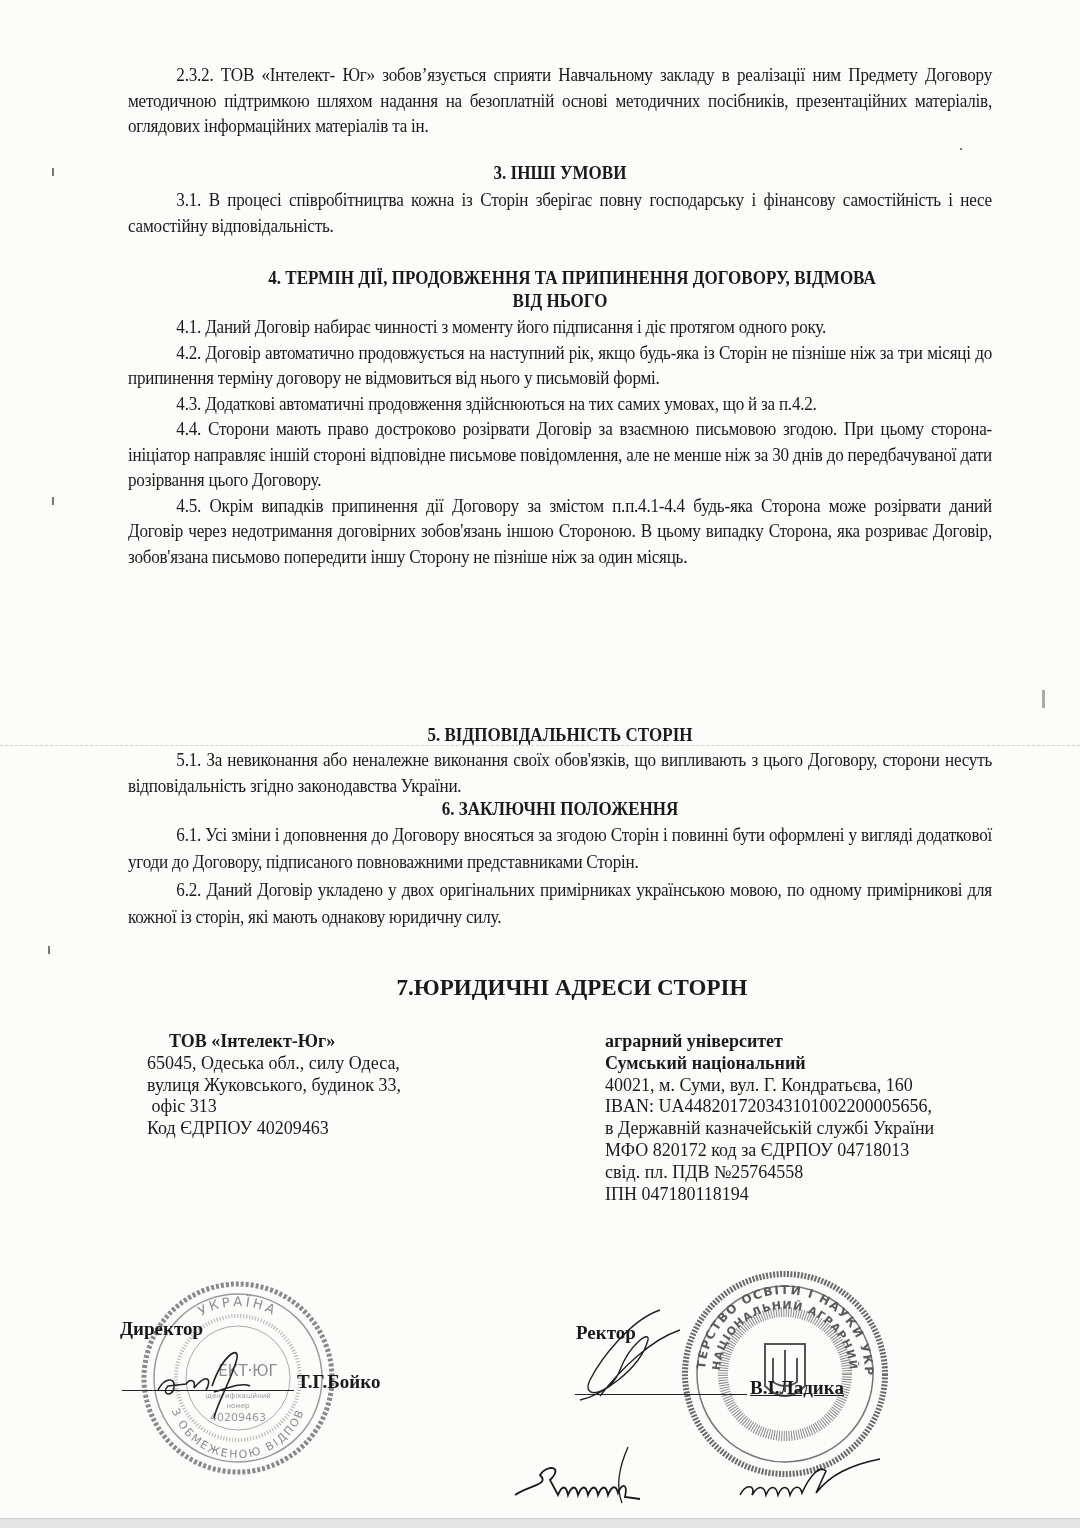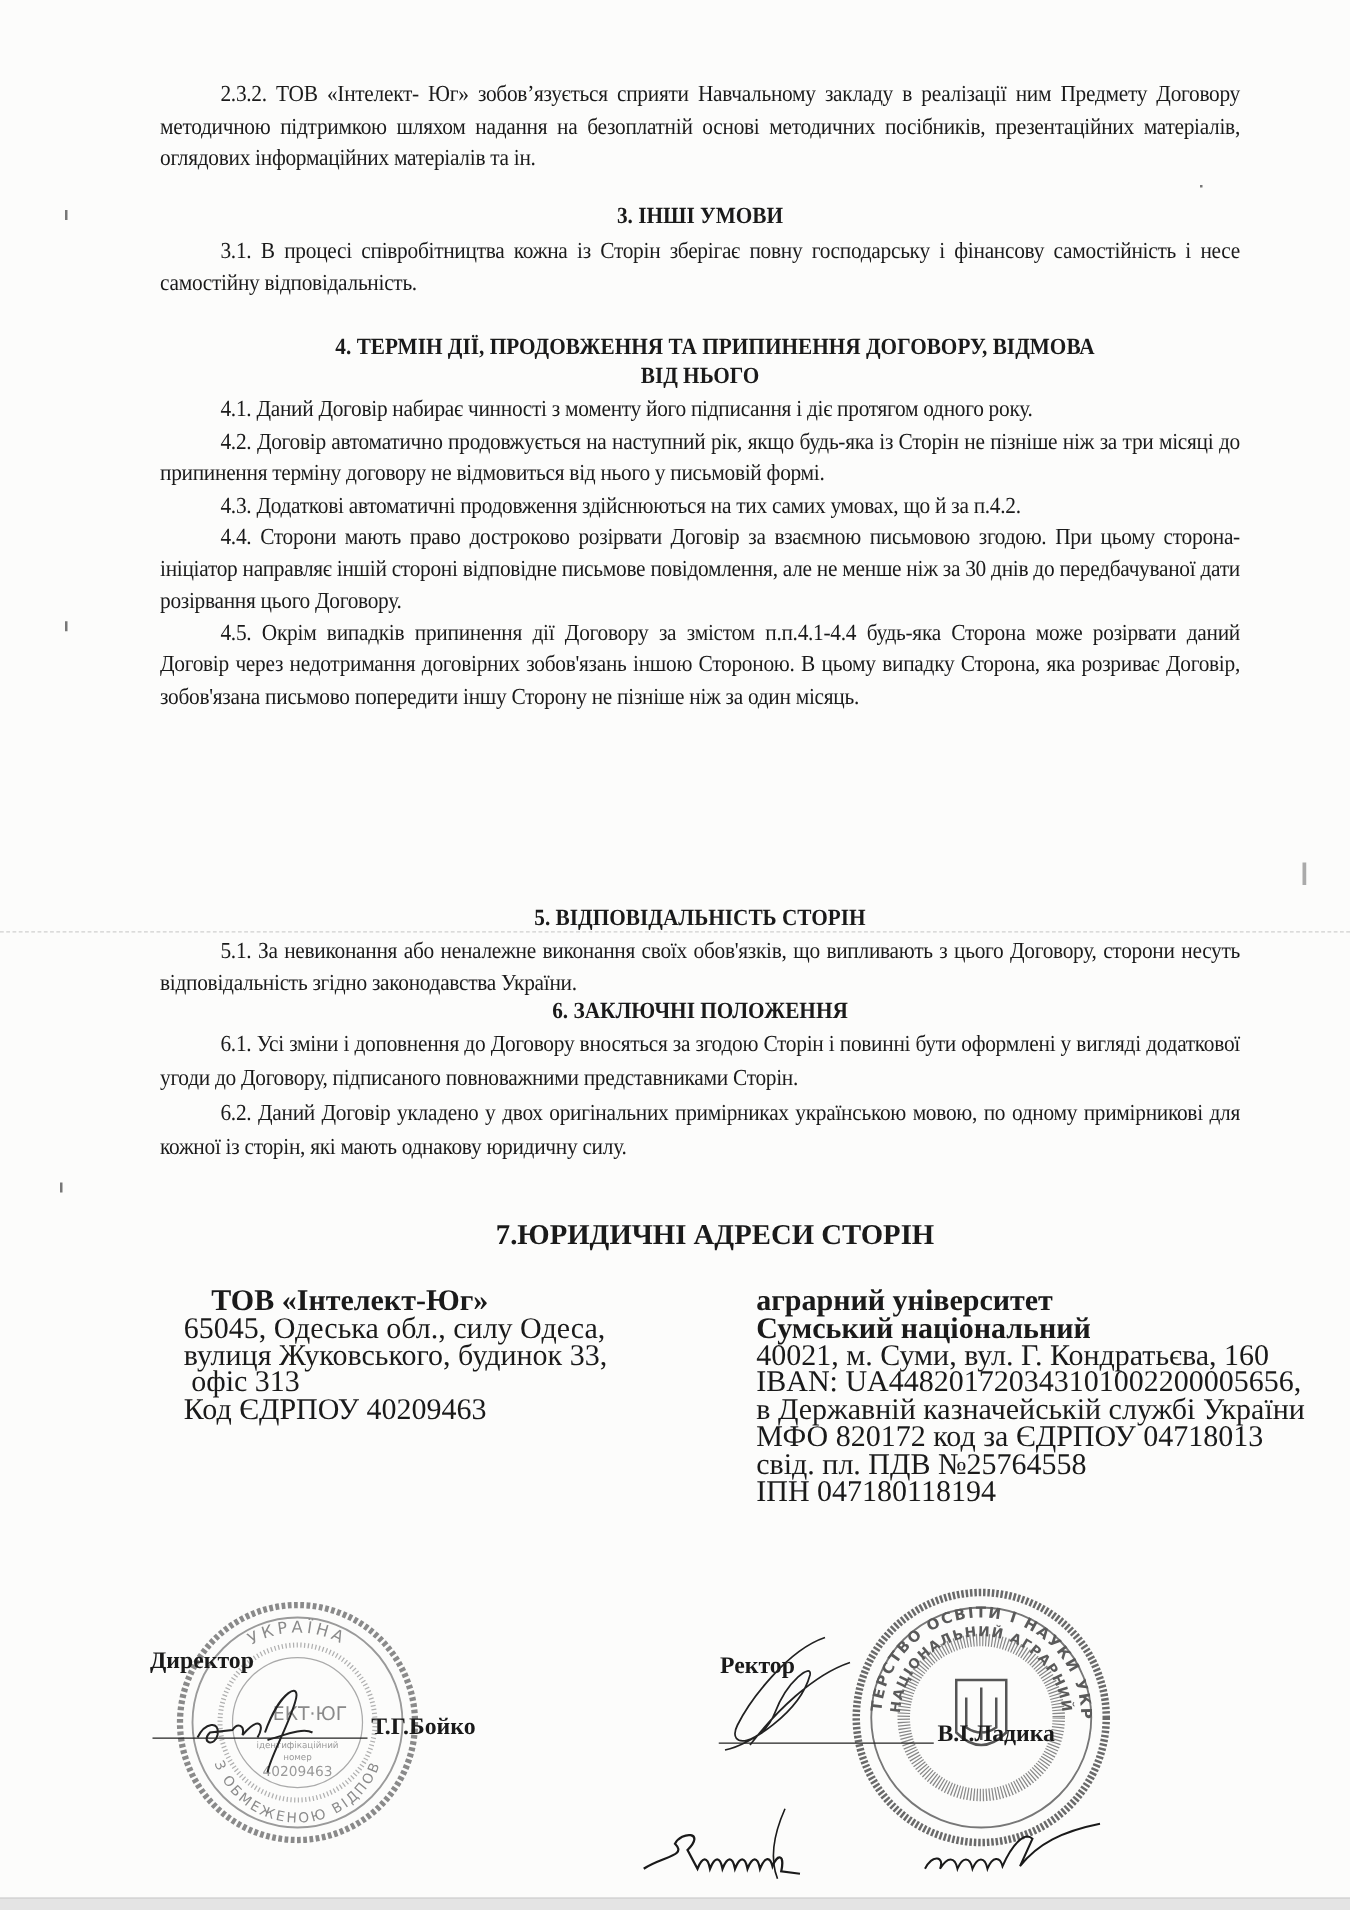--- a/index.html
+++ b/index.html
@@ -18,21 +18,21 @@
     width: 929px;
   }
   .p { margin: 0; text-indent: 52px; text-align: justify; }
   .heading {
     position: absolute; left: 128px; width: 864px; text-align: center;
     font-weight: bold; font-size: 18.5px; line-height: 24px; margin: 0;
   }
   .heading.narrow { transform: scaleX(0.92); transform-origin: center top; }
   .addr-heading { font-size: 23px; }
   .addr {
-    position: absolute; font-size: 24px; line-height: 21.8px; margin: 0;
+    position: absolute; font-size: 18px; line-height: 21.8px; margin: 0;
     font-family: "Liberation Serif", serif;
   }
   .addr .name { font-weight: bold; }
   .addr div { white-space: nowrap; }
   .sig-label { position: absolute; font-weight: bold; font-size: 19px; }
   .sig-line { position: absolute; height: 0; border-top: 1.5px solid #222; }
   .stamp { position: absolute; }
   .mark { position: absolute; background: #777; }
 </style>
 </head>
@@ -132,21 +132,21 @@
     <text font-family="DejaVu Sans, sans-serif" font-size="12" font-weight="bold" fill="#5a5a5a" letter-spacing="1.5"><textPath href="#arcR" startOffset="50%" text-anchor="middle">МІНІСТЕРСТВО ОСВІТИ І НАУКИ УКРАЇНИ</textPath></text>
     <text font-family="DejaVu Sans, sans-serif" font-size="11" font-weight="bold" fill="#5a5a5a" letter-spacing="1"><textPath href="#arcR2" startOffset="50%" text-anchor="middle">НАЦІОНАЛЬНИЙ АГРАРНИЙ</textPath></text>
     <path d="M 105 78 L 145 78 L 145 120 Q 125 140 105 120 Z" fill="none" stroke="#555" stroke-width="2"></path>
     <path d="M 125 84 L 125 126 M 113 92 L 113 116 Q 125 124 137 116 L 137 92" fill="none" stroke="#555" stroke-width="2"></path>
   </svg>
   <div class="sig-label" style="left:576px;top:1322px;">Ректор</div>
   <div class="sig-line" style="left:575px;top:1394px;width:172px;"></div>
   <svg class="stamp" style="left:570px;top:1300px;" width="120" height="110" viewBox="0 0 120 110">
     <path d="M 90 10 C 60 20, 30 60, 20 80 C 10 100, 40 96, 50 70 C 60 44, 80 30, 78 40 C 70 70, 30 96, 10 100 M 30 96 C 50 70, 80 40, 110 30" fill="none" stroke="#222" stroke-width="1.4"></path>
   </svg>
-  <div class="sig-label" style="left:750px;top:1377px;">В.І.Ладика</div>
+  <div class="sig-label" style="left:750px;top:1377px;text-decoration:underline;">В.І.Ладика</div>
 
   <svg class="stamp" style="left:510px;top:1445px;" width="400" height="70" viewBox="0 0 400 70">
     <path d="M 5 50 C 20 40, 40 40, 30 30 C 35 20, 55 20, 40 35 L 48 50 C 52 40, 56 40, 58 50 C 62 40, 66 40, 68 50 C 72 40, 76 40, 78 50 C 82 40, 86 40, 88 50 C 92 40, 96 40, 98 50 C 102 40, 106 40, 108 48 C 112 38, 118 38, 115 52 L 130 54" fill="none" stroke="#1a1a1a" stroke-width="1.8"></path>
     <path d="M 118 2 C 110 20, 105 40, 112 58" fill="none" stroke="#1a1a1a" stroke-width="1.3"></path>
     <path d="M 230 50 C 236 38, 246 40, 242 50 C 248 40, 254 40, 256 50 C 260 40, 266 40, 268 50 C 272 40, 278 40, 280 50 C 284 40, 290 40, 292 48 C 300 30, 310 20, 316 26 L 306 48 C 320 30, 340 20, 370 14" fill="none" stroke="#1a1a1a" stroke-width="1.6"></path>
   </svg>
 
 </div>
 <div class="bottom-bar"></div>
 

